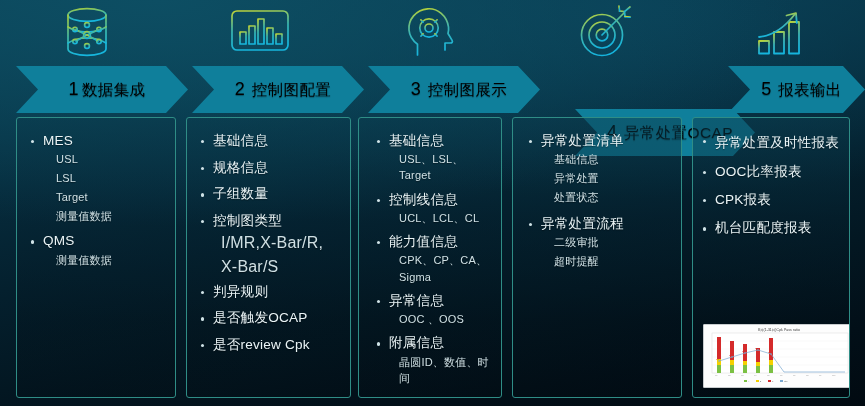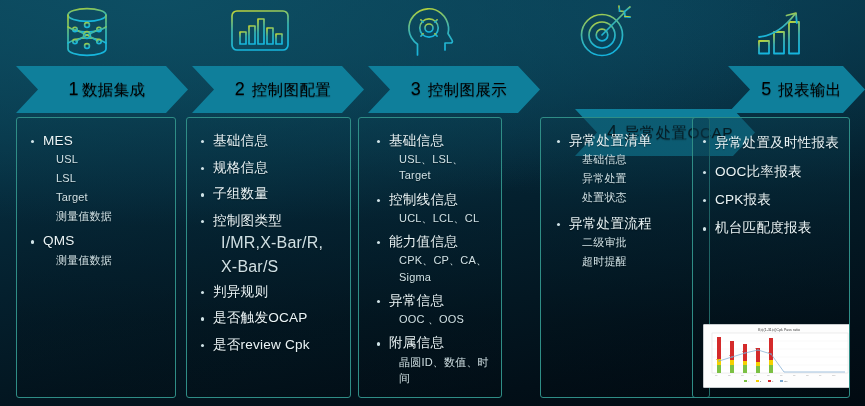--- a/index.html
+++ b/index.html
@@ -389,21 +389,21 @@
           <span>异常信息</span>
           <span class="sub">OOC 、OOS</span>
         </li>
         <li class="bullet">
           <span>附属信息</span>
           <span class="sub">晶圆ID、数值、时间</span>
         </li>
       </ul>
     </div>
 
-    <div class="card" id="card-4" style="left:540px; width:170px; padding-left:12px;">
+    <div class="card" id="card-4" style="left:512px; width:170px; padding-left:12px;">
       <ul class="bullets">
         <li class="bullet">
           <span>异常处置清单</span>
           <span class="sub loose">基础信息</span>
           <span class="sub loose">异常处置</span>
           <span class="sub loose">处置状态</span>
         </li>
         <li class="bullet" style="margin-top:8px;">
           <span>异常处置流程</span>
           <span class="sub loose">二级审批</span>

